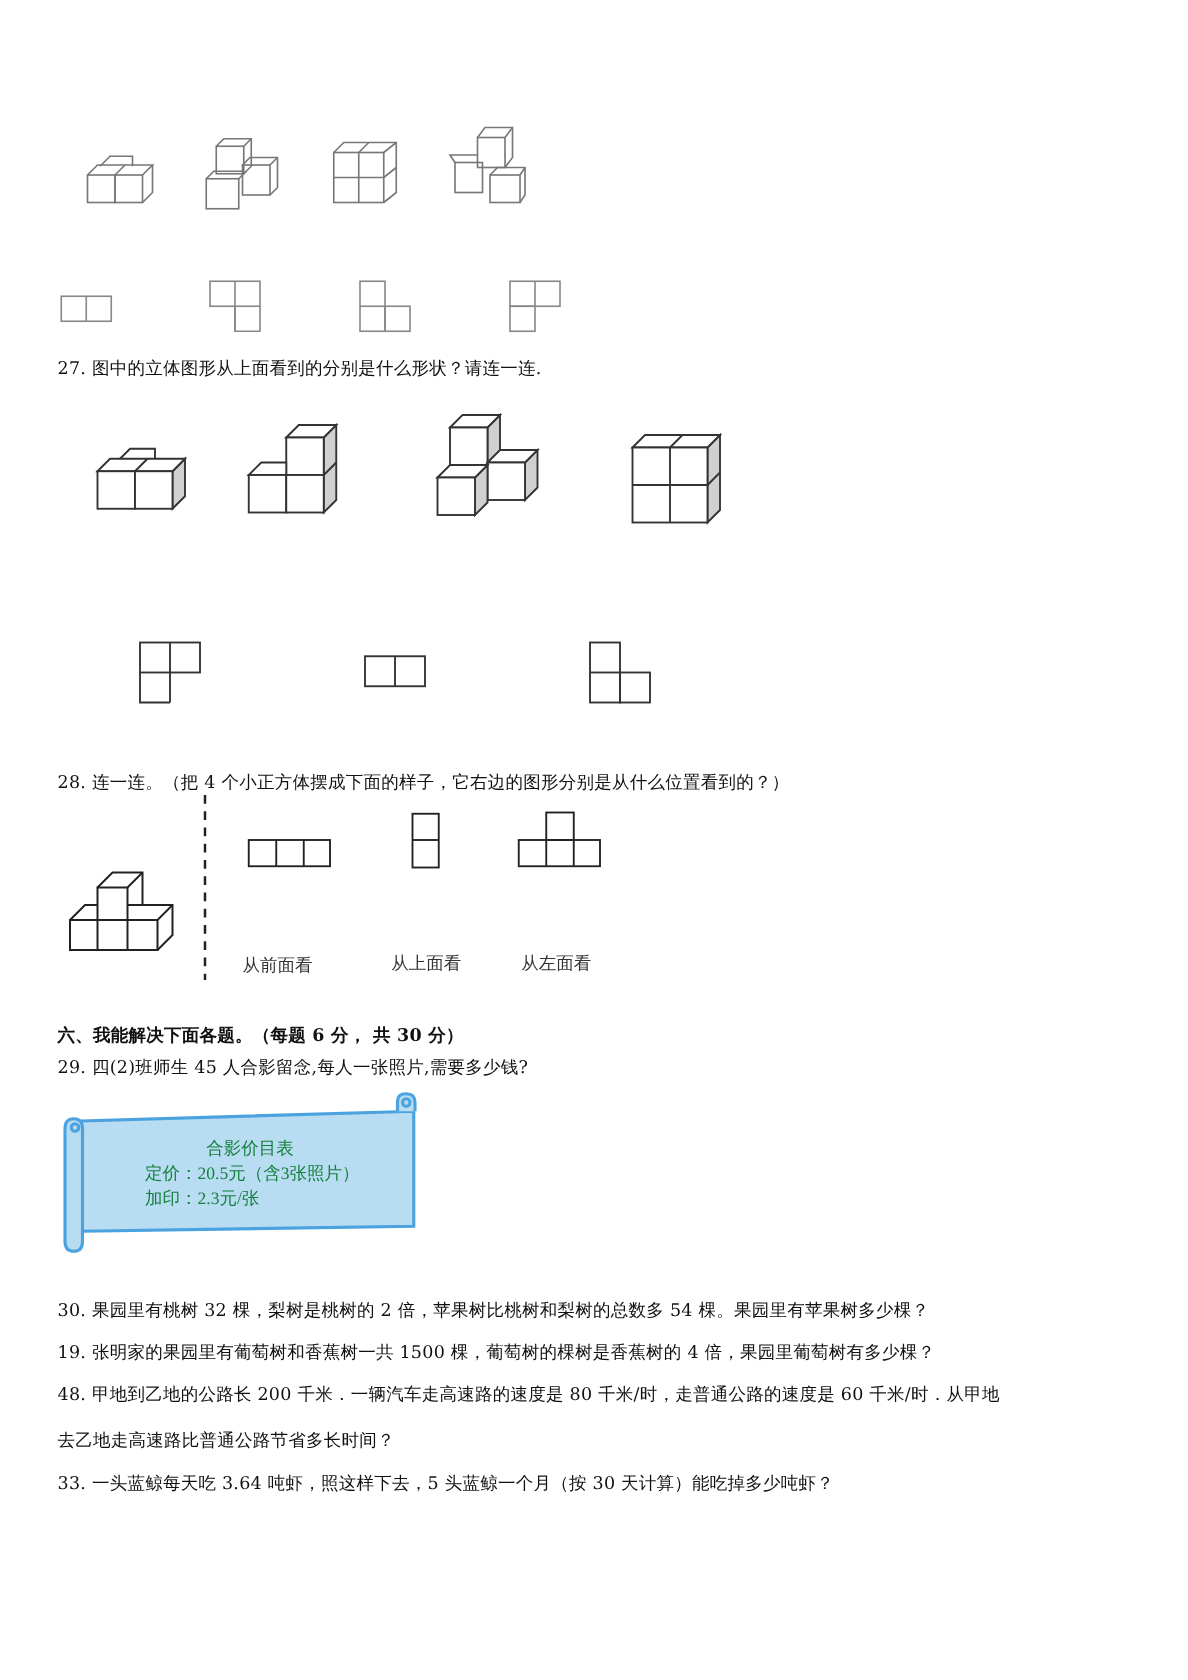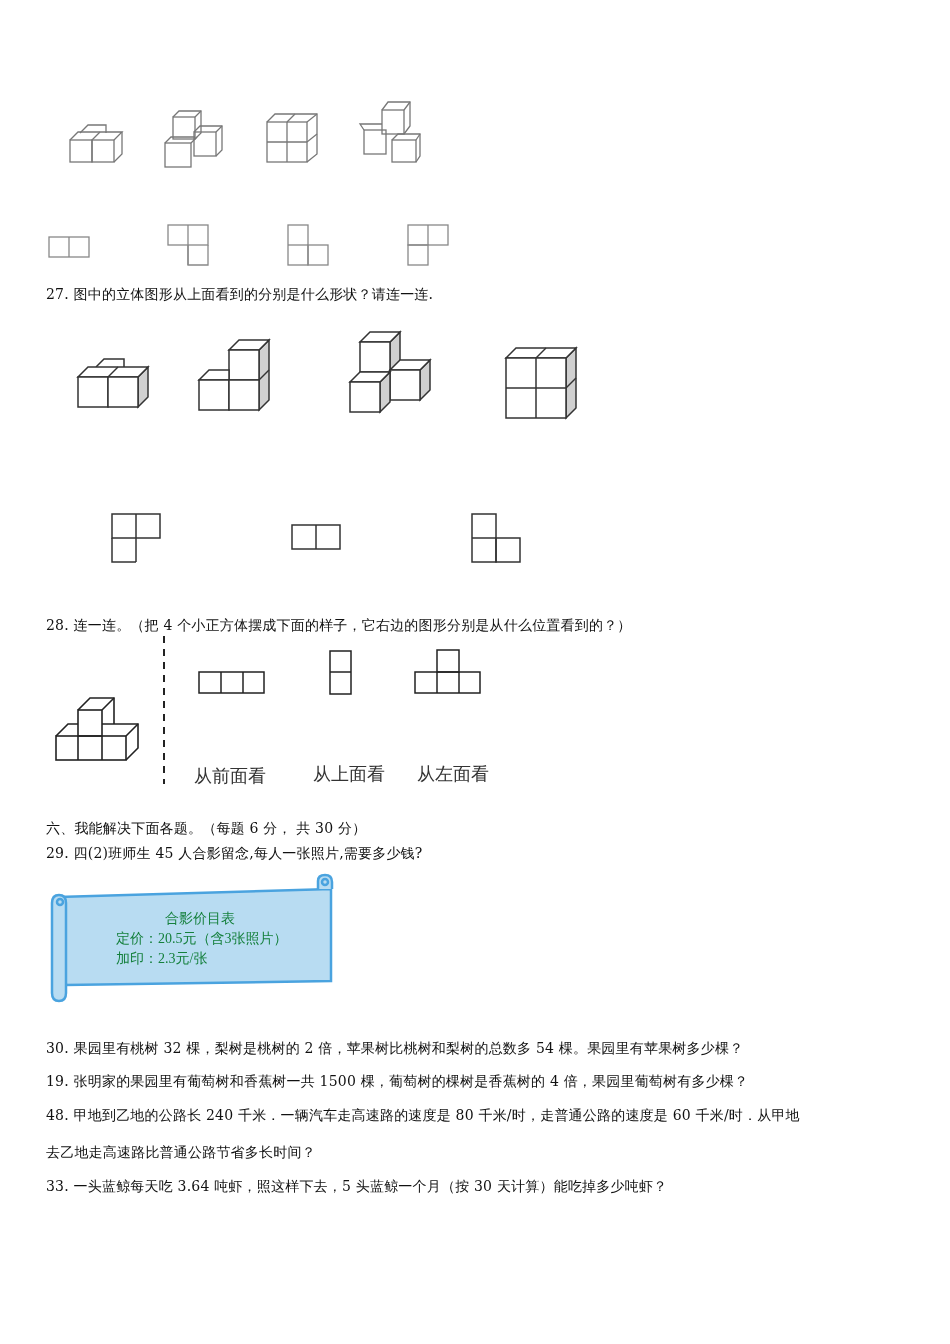--- a/index.html
+++ b/index.html
@@ -1,20 +1,20 @@
 <!DOCTYPE html>
 <html><head>
 <meta charset="utf-8">
 <style>
   html, body { margin: 0; padding: 0; background: #ffffff; }
   body { width: 950px; height: 1344px; position: relative; overflow: hidden;
          font-family: "DejaVu Serif", "Liberation Serif", serif; color: #111; }
   .q { position: absolute; left: 46px; font-size: 14px; font-weight: normal; white-space: nowrap; letter-spacing: 0.2px; }
   svg { position: absolute; overflow: visible; }
-  .lbl { position: absolute; font-size: 18px; color: #333; font-family: "DejaVu Sans", sans-serif; text-align: center; }
+  .lbl { position: absolute; font-size: 14px; color: #333; font-family: "DejaVu Sans", sans-serif; text-align: center; }
   .scroll-text { position: absolute; font-family: Liberation Serif, serif; font-size: 14px; color: #15803d; white-space: nowrap; }
 </style>
 </head>
 <body>
 
 <svg style="left:68px;top:120px;width:60px;height:45px" viewBox="0 0 60 45">
   <g fill="none" stroke="#777" stroke-width="1.3">
     <polyline points="12,13 20,5 38,5 38,13"></polyline>
     <rect x="2" y="20" width="22" height="22"></rect>
       <rect x="24" y="20" width="22" height="22"></rect>
@@ -199,21 +199,21 @@
       <rect x="23" y="1" width="22" height="22"></rect>
       <rect x="1" y="23" width="65" height="21"></rect>
       <line x1="23" y1="23" x2="23" y2="44"></line>
       <line x1="45" y1="23" x2="45" y2="44"></line>
     </g>
 </svg>
 <div class="lbl" style="left:194px;top:764px">从前面看</div>
 <div class="lbl" style="left:313px;top:762px">从上面看</div>
 <div class="lbl" style="left:417px;top:762px">从左面看</div>
 
-<div class="q" style="top:820px;font-weight:normal">六、我能解决下面各题。（每题  6  分，  共  30  分）</div>
+<div class="q" style="top:820px;font-weight:bold">六、我能解决下面各题。（每题  6  分，  共  30  分）</div>
 
 <div class="q" style="top:845px">
   <span>29.</span>
   <span>四(2)班师生 45 人合影留念,每人一张照片,需要多少钱?</span>
 </div>
 
 <svg style="left:46px;top:873px;width:292px;height:132px" viewBox="0 0 292 132">
   <g stroke="#4aa3df" stroke-width="2.5" fill="#b8dcf2">
     <path d="M12,24 L285,16 L285,108 L20,112 Z"></path>
     <path d="M272,16 L272,8 Q272,2 279,2 Q286,2 286,9 L286,16"></path>
@@ -229,19 +229,19 @@
 <div class="q" style="top:1040px">
   <span>30.</span>
   <span>果园里有桃树 32 棵，梨树是桃树的 2 倍，苹果树比桃树和梨树的总数多 54 棵。果园里有苹果树多少棵？</span>
 </div>
 <div class="q" style="top:1073px">
   <span>19.</span>
   <span>张明家的果园里有葡萄树和香蕉树一共 1500 棵，葡萄树的棵树是香蕉树的 4 倍，果园里葡萄树有多少棵？</span>
 </div>
 <div class="q" style="top:1107px">
   <span>48.</span>
-  <span>甲地到乙地的公路长 240 千米．一辆汽车走高速路的速度是 80 千米/时，走普通公路的速度是 60 千米/时．从甲地</span>
+  <span>甲地到乙地的公路长 200 千米．一辆汽车走高速路的速度是 80 千米/时，走普通公路的速度是 60 千米/时．从甲地</span>
 </div>
 <div class="q" style="top:1144px">去乙地走高速路比普通公路节省多长时间？</div>
 <div class="q" style="top:1178px">
   <span>33.</span>
   <span>一头蓝鲸每天吃 3.64 吨虾，照这样下去，5 头蓝鲸一个月（按 30 天计算）能吃掉多少吨虾？</span>
 </div>
 
 </body></html>

